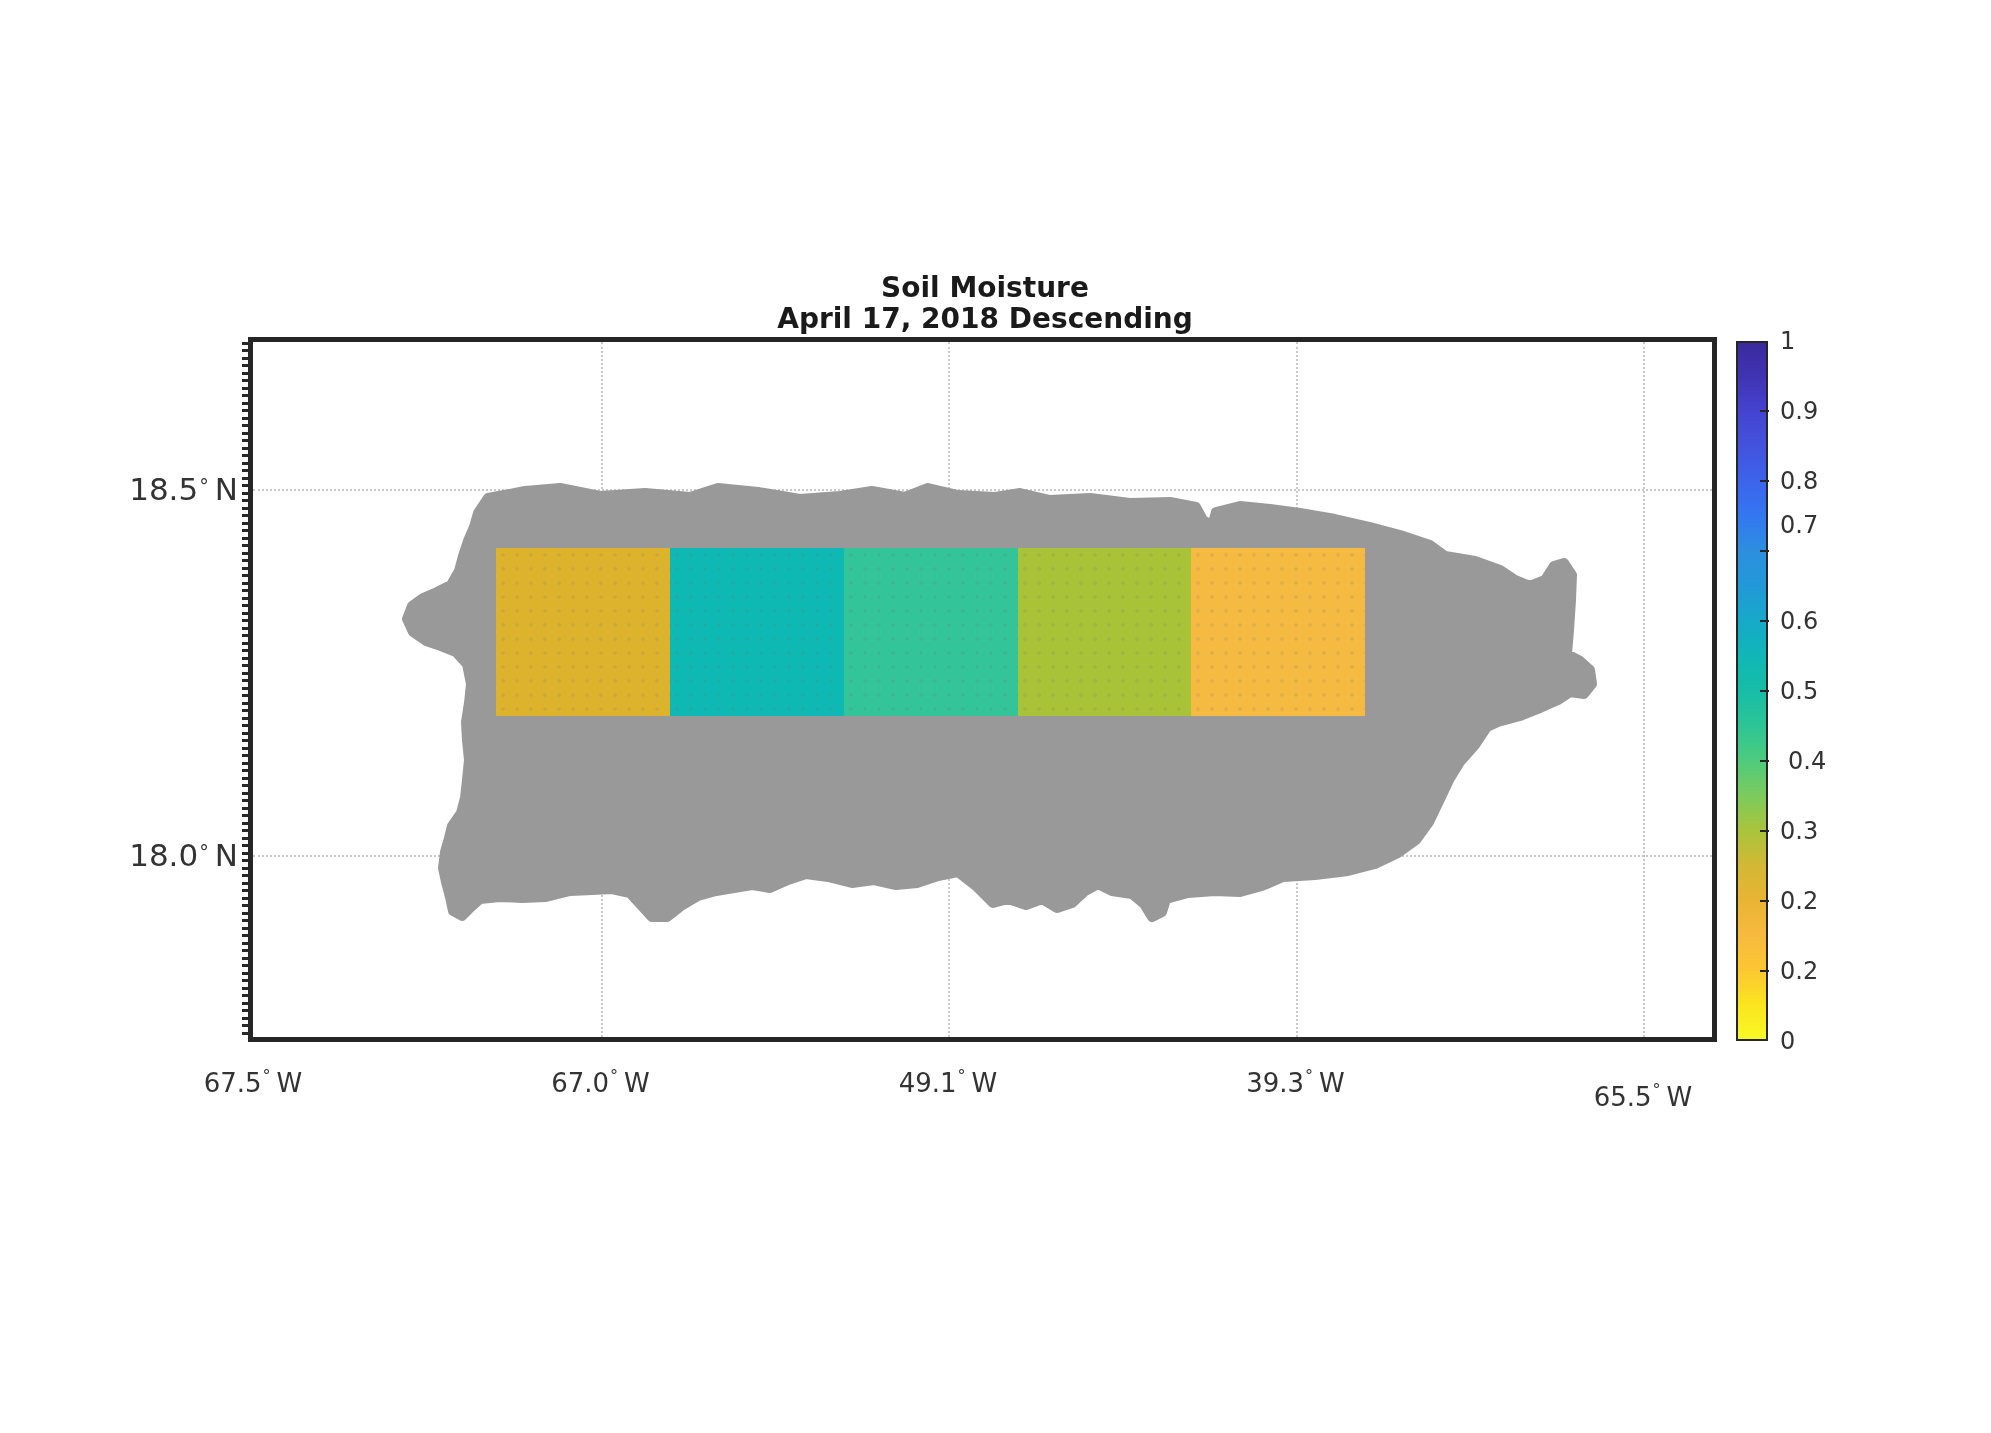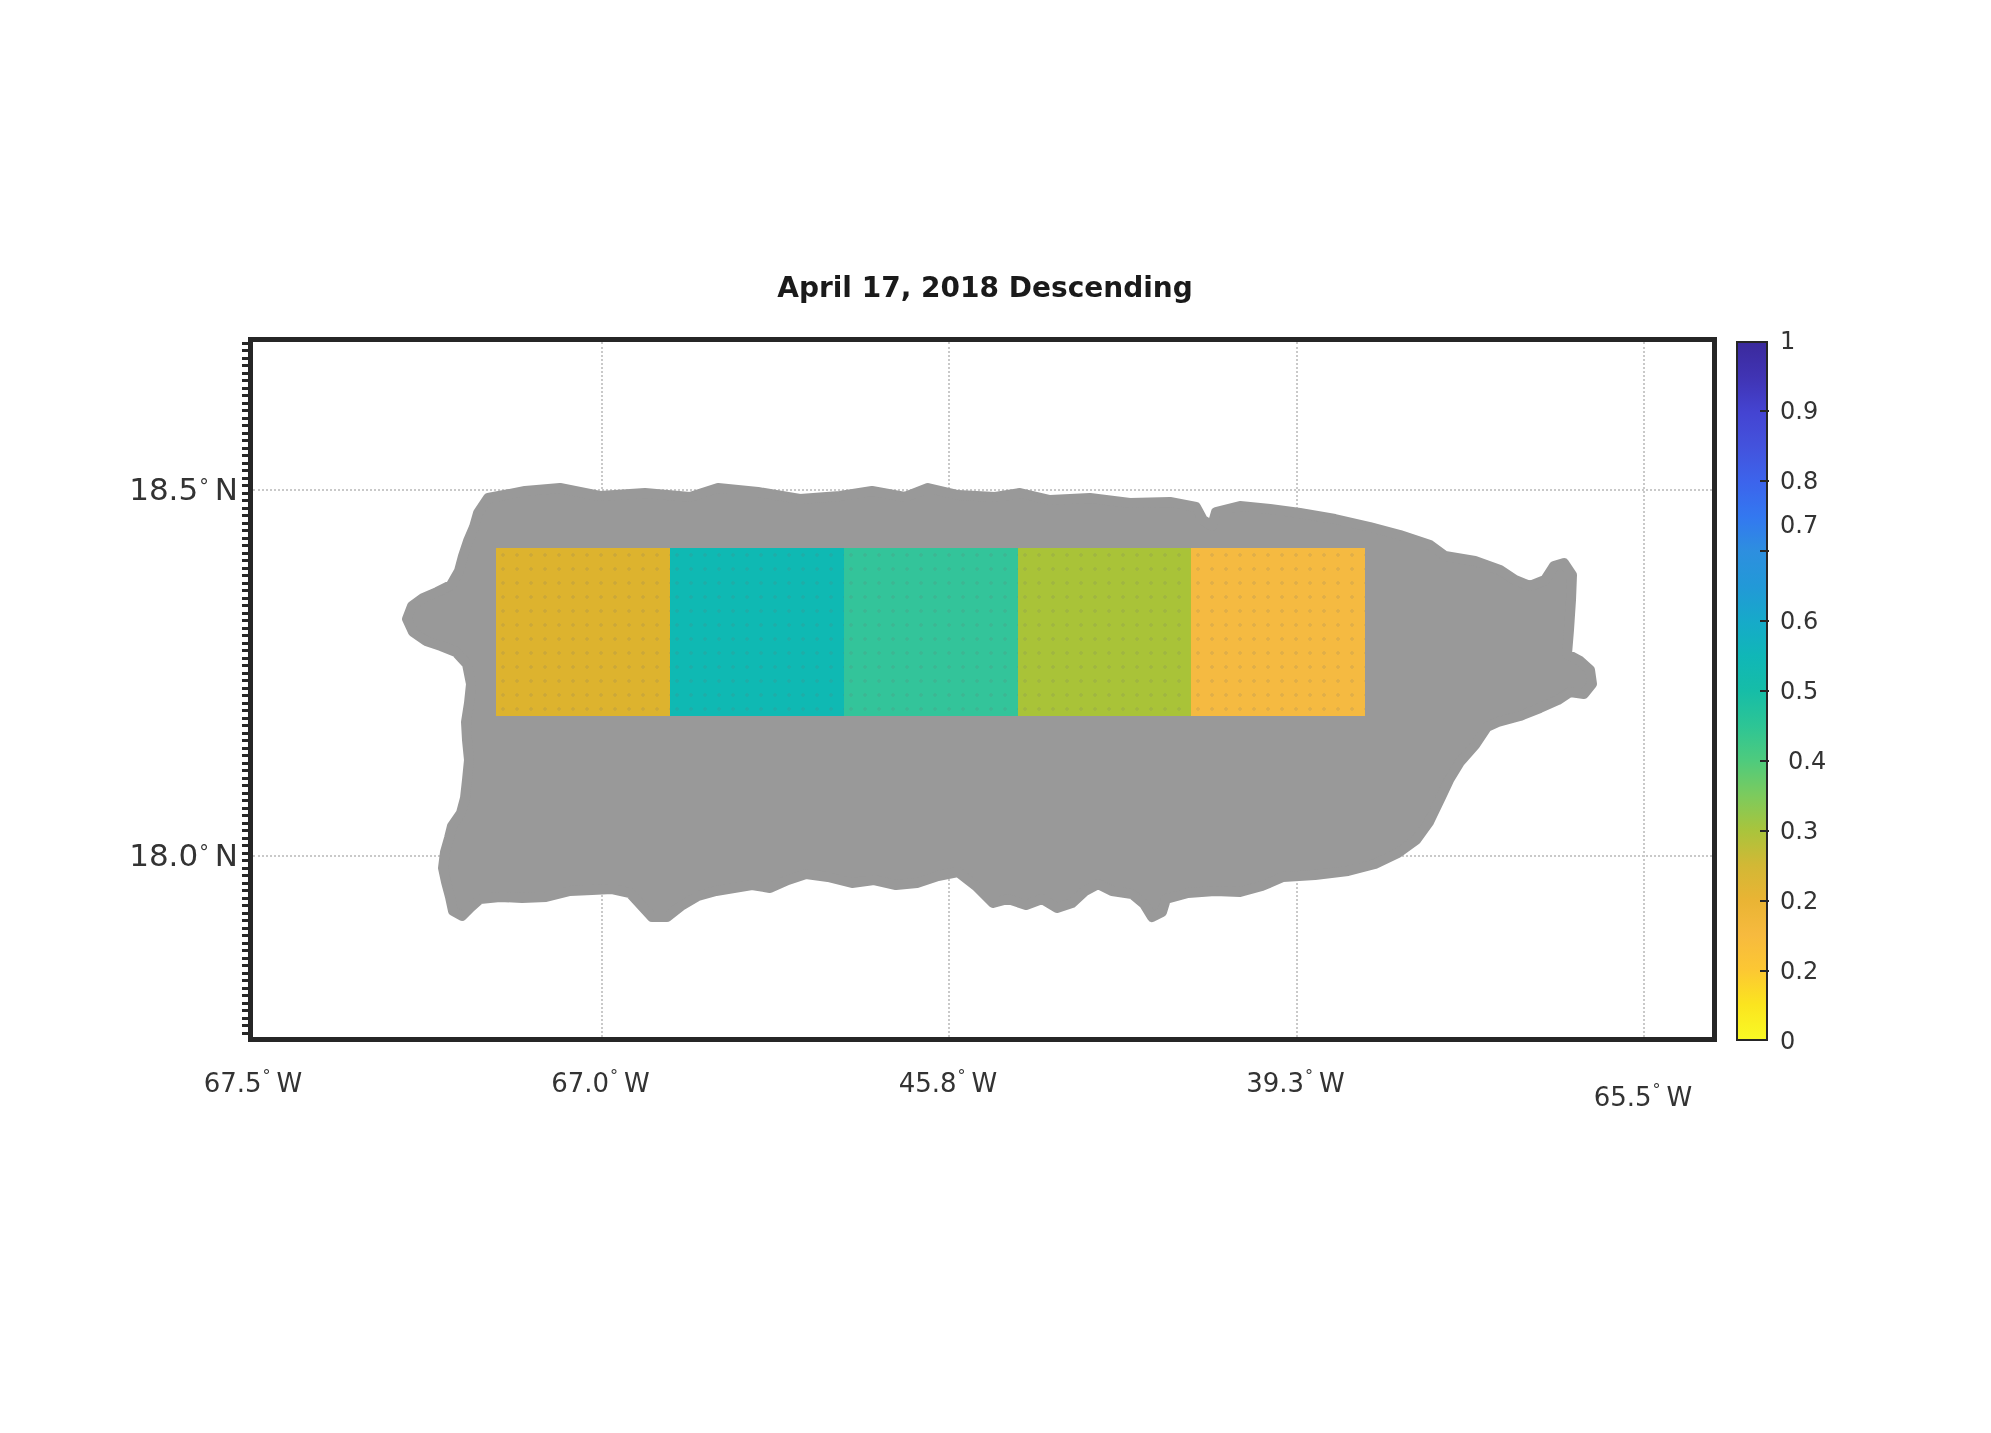--- a/index.html
+++ b/index.html
@@ -29,20 +29,21 @@
   .cb-tick{position:absolute;width:9px;height:2px;background:#262626;}
   .cb-label{position:absolute;left:1780px;font-size:24px;color:#333333;height:28px;
             line-height:28px;margin-top:-14px;white-space:nowrap;}
 </style>
 </head>
 <body>
 
 <div class="stage">
 
   <div class="title-block">
+    <div>Soil Moisture</div>
     <div>April 17, 2018 Descending</div>
   </div>
 
   <div class="plot"></div>
   <div class="axis-ticks-left"></div>
 
   <div class="plot-inner">
     <div id="grid-layer">
         <div class="gridline-v" style="left: 347.5px;"></div>
         <div class="gridline-v" style="left: 695px;"></div>
@@ -85,21 +86,21 @@
         <div class="cell" style="left: 417px; top: 205.56px; width: 173.75px; height: 168.36px; background-color: rgb(15, 185, 179);"></div>
         <div class="cell" style="left: 590.75px; top: 205.56px; width: 173.75px; height: 168.36px; background-color: rgb(51, 196, 154);"></div>
         <div class="cell" style="left: 764.5px; top: 205.56px; width: 173.75px; height: 168.36px; background-color: rgb(169, 195, 56);"></div>
         <div class="cell" style="left: 938.25px; top: 205.56px; width: 173.75px; height: 168.36px; background-color: rgb(245, 186, 65);"></div>
       </div>
   </div>
 
   <div id="xticks-layer">
       <div class="xtick" style="left: 253px;"><span>67.5</span><span class="deg">°</span><span class="hemi">W</span></div>
       <div class="xtick" style="left: 600.5px;"><span>67.0</span><span class="deg">°</span><span class="hemi">W</span></div>
-      <div class="xtick" style="left: 948px;"><span>45.8</span><span class="deg">°</span><span class="hemi">W</span></div>
+      <div class="xtick" style="left: 948px;"><span>49.1</span><span class="deg">°</span><span class="hemi">W</span></div>
       <div class="xtick" style="left: 1295.5px;"><span>39.3</span><span class="deg">°</span><span class="hemi">W</span></div>
       <div class="xtick" style="left: 1643px; margin-top: 14px;"><span>65.5</span><span class="deg">°</span><span class="hemi">W</span></div>
     </div>
   <div id="yticks-layer">
       <div class="ytick" style="top: 489px;"><span>18.5</span><span class="deg">°</span><span class="hemi">N</span></div>
       <div class="ytick" style="top: 855px;"><span>18.0</span><span class="deg">°</span><span class="hemi">N</span></div>
     </div>
 
   <div class="colorbar" id="colorbar" style="background: linear-gradient(to top, rgb(249, 249, 36) 0%, rgb(251, 228, 31) 5%, rgb(252, 199, 51) 10%, rgb(247, 186, 62) 15%, rgb(233, 180, 52) 20%, rgb(210, 184, 53) 25%, rgb(169, 196, 60) 30%, rgb(124, 203, 93) 35%, rgb(78, 203, 125) 40%, rgb(45, 197, 149) 45%, rgb(22, 189, 167) 50%, rgb(16, 183, 183) 55%, rgb(22, 170, 201) 60%, rgb(34, 153, 215) 65%, rgb(45, 143, 223) 70%, rgb(51, 120, 240) 75%, rgb(60, 100, 236) 80%, rgb(67, 83, 221) 85%, rgb(68, 68, 210) 90%, rgb(64, 52, 180) 95%, rgb(59, 42, 157) 100%);"></div>
   <div id="cb-ticks-layer">

